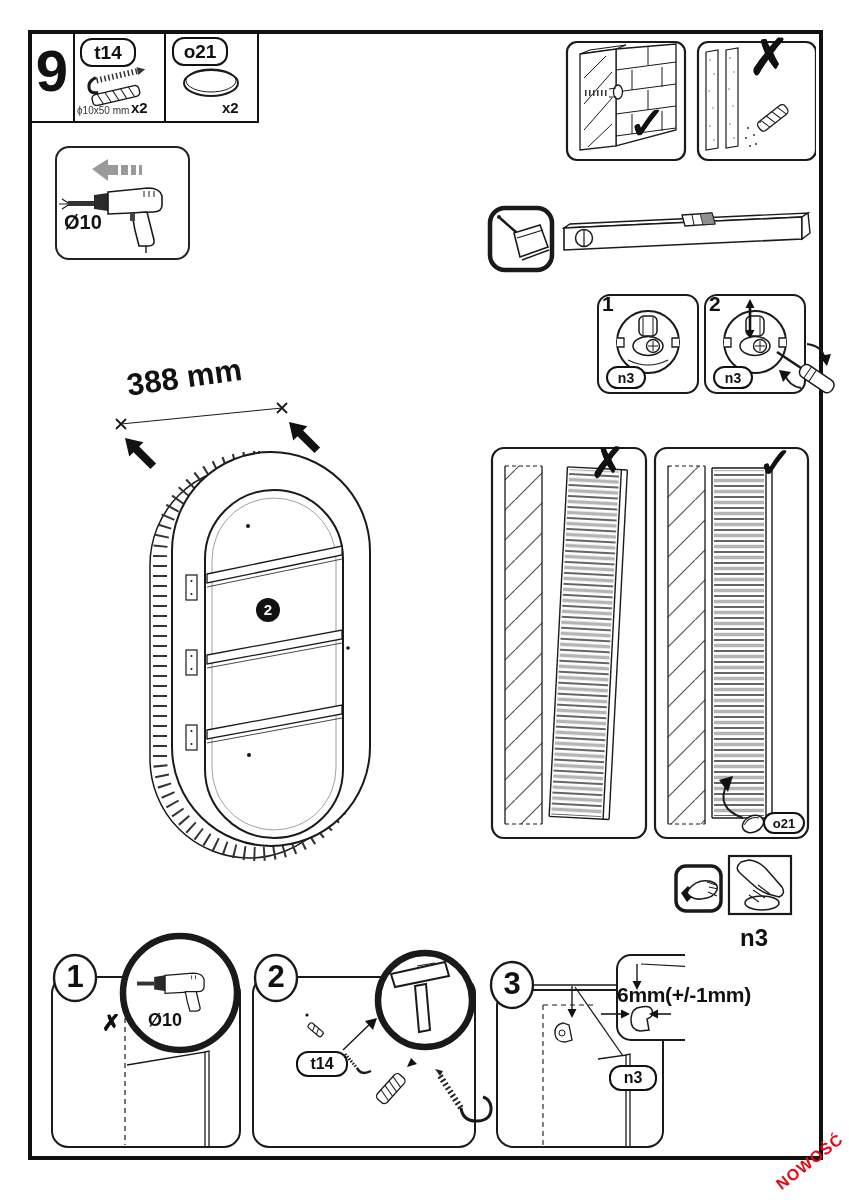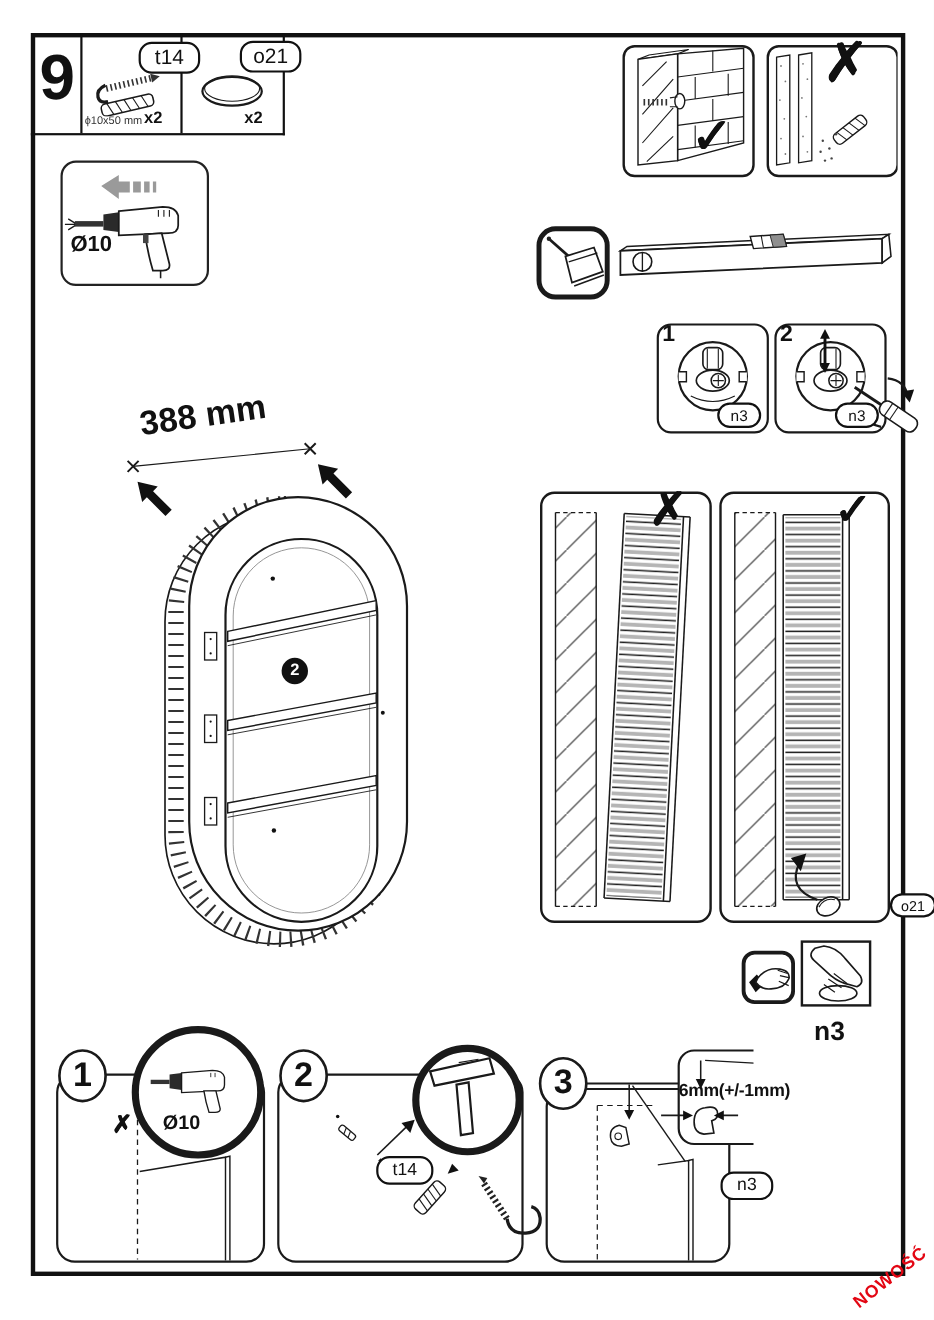--- a/index.html
+++ b/index.html
@@ -4,21 +4,21 @@
 <style>
   html,body{margin:0;padding:0;background:#e9e9e9;}
   #page{position:relative;width:849px;height:1200px;background:#ffffff;overflow:hidden;
         font-family:"Liberation Sans",sans-serif;color:#111;}
   .abs{position:absolute;}
   #frame{left:28px;top:30px;width:787px;height:1122px;border:4px solid #111;}
   .vline{width:2px;background:#111;}
   .txt{white-space:nowrap;line-height:1;}
   .b{font-weight:bold;}
   .pill{border:2.2px solid #111;border-radius:12px;display:flex;align-items:center;
-        justify-content:center;font-weight:normal;background:#fff;margin-left:46px;}
+        justify-content:center;font-weight:bold;background:#fff;}
   .mark{font-family:"DejaVu Sans",sans-serif;font-weight:bold;
         text-shadow:0.6px 0 0 #111,-0.6px 0 0 #111,0 0.6px 0 #111;}
   .numcirc{text-align:center;}
   svg{display:block;}
   svg .ln{stroke:#1a1a1a;fill:none;}
   svg .wfill{fill:#ffffff;stroke:#1a1a1a;}
   #nowosc{color:var(--accent_red,#e30613);transform:rotate(-38deg);transform-origin:center;
           font-weight:bold;letter-spacing:1px;}
 </style>
 </head>
@@ -414,17 +414,17 @@
     <ellipse cx="467" cy="55" rx="21" ry="23" class="wfill" stroke-width="2.4"></ellipse>
   </svg>
   <div class="abs txt b numcirc" style="left:64px;top:961px;width:22px;font-size:31px;">1</div>
   <div class="abs txt b numcirc" style="left:265px;top:961px;width:22px;font-size:31px;">2</div>
   <div class="abs txt b numcirc" style="left:501px;top:968px;width:22px;font-size:31px;">3</div>
   <div class="abs txt mark" style="left:102px;top:1012px;font-size:22px;">✗</div>
   <div class="abs txt b" style="left:148px;top:1011px;font-size:18px;">Ø10</div>
   <div class="abs pill" style="left:296px;top:1051px;width:48px;height:22px;font-size:16px;">t14</div>
   <div class="abs pill" style="left:609px;top:1065px;width:44px;height:22px;font-size:16px;">n3</div>
   <div class="abs txt b" style="left:740px;top:926px;font-size:24px;">n3</div>
-  <div class="abs txt b" style="left:617px;top:984px;font-size:16px;letter-spacing:-0.3px;">6mm(+/-1mm)</div>
+  <div class="abs txt b" style="left:617px;top:984px;font-size:21px;letter-spacing:-0.3px;">6mm(+/-1mm)</div>
 
   <div id="nowosc" class="abs txt" style="left:770px;top:1154px;font-size:16px;">NOWOŚĆ</div>
 
 </div>
 
 </body></html>

